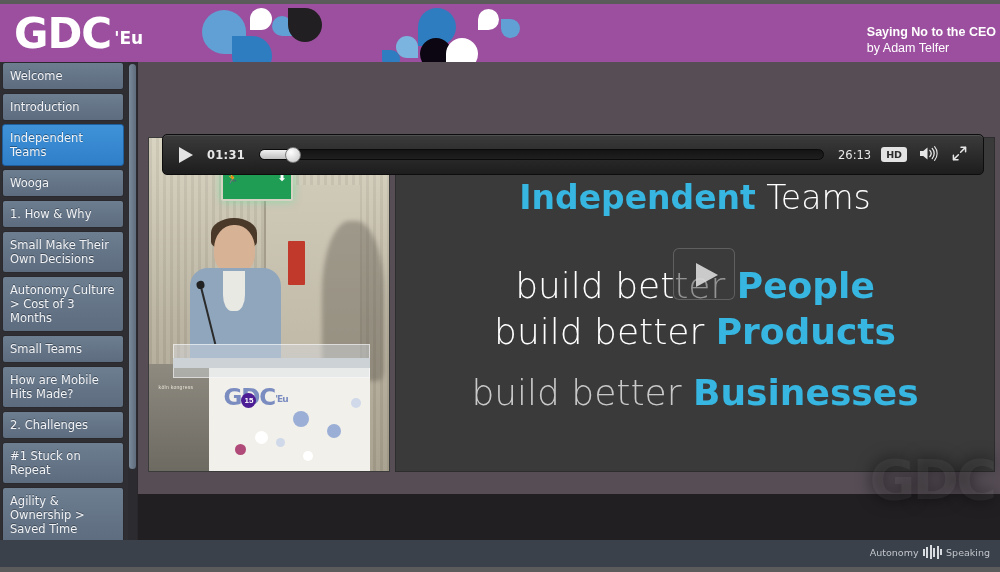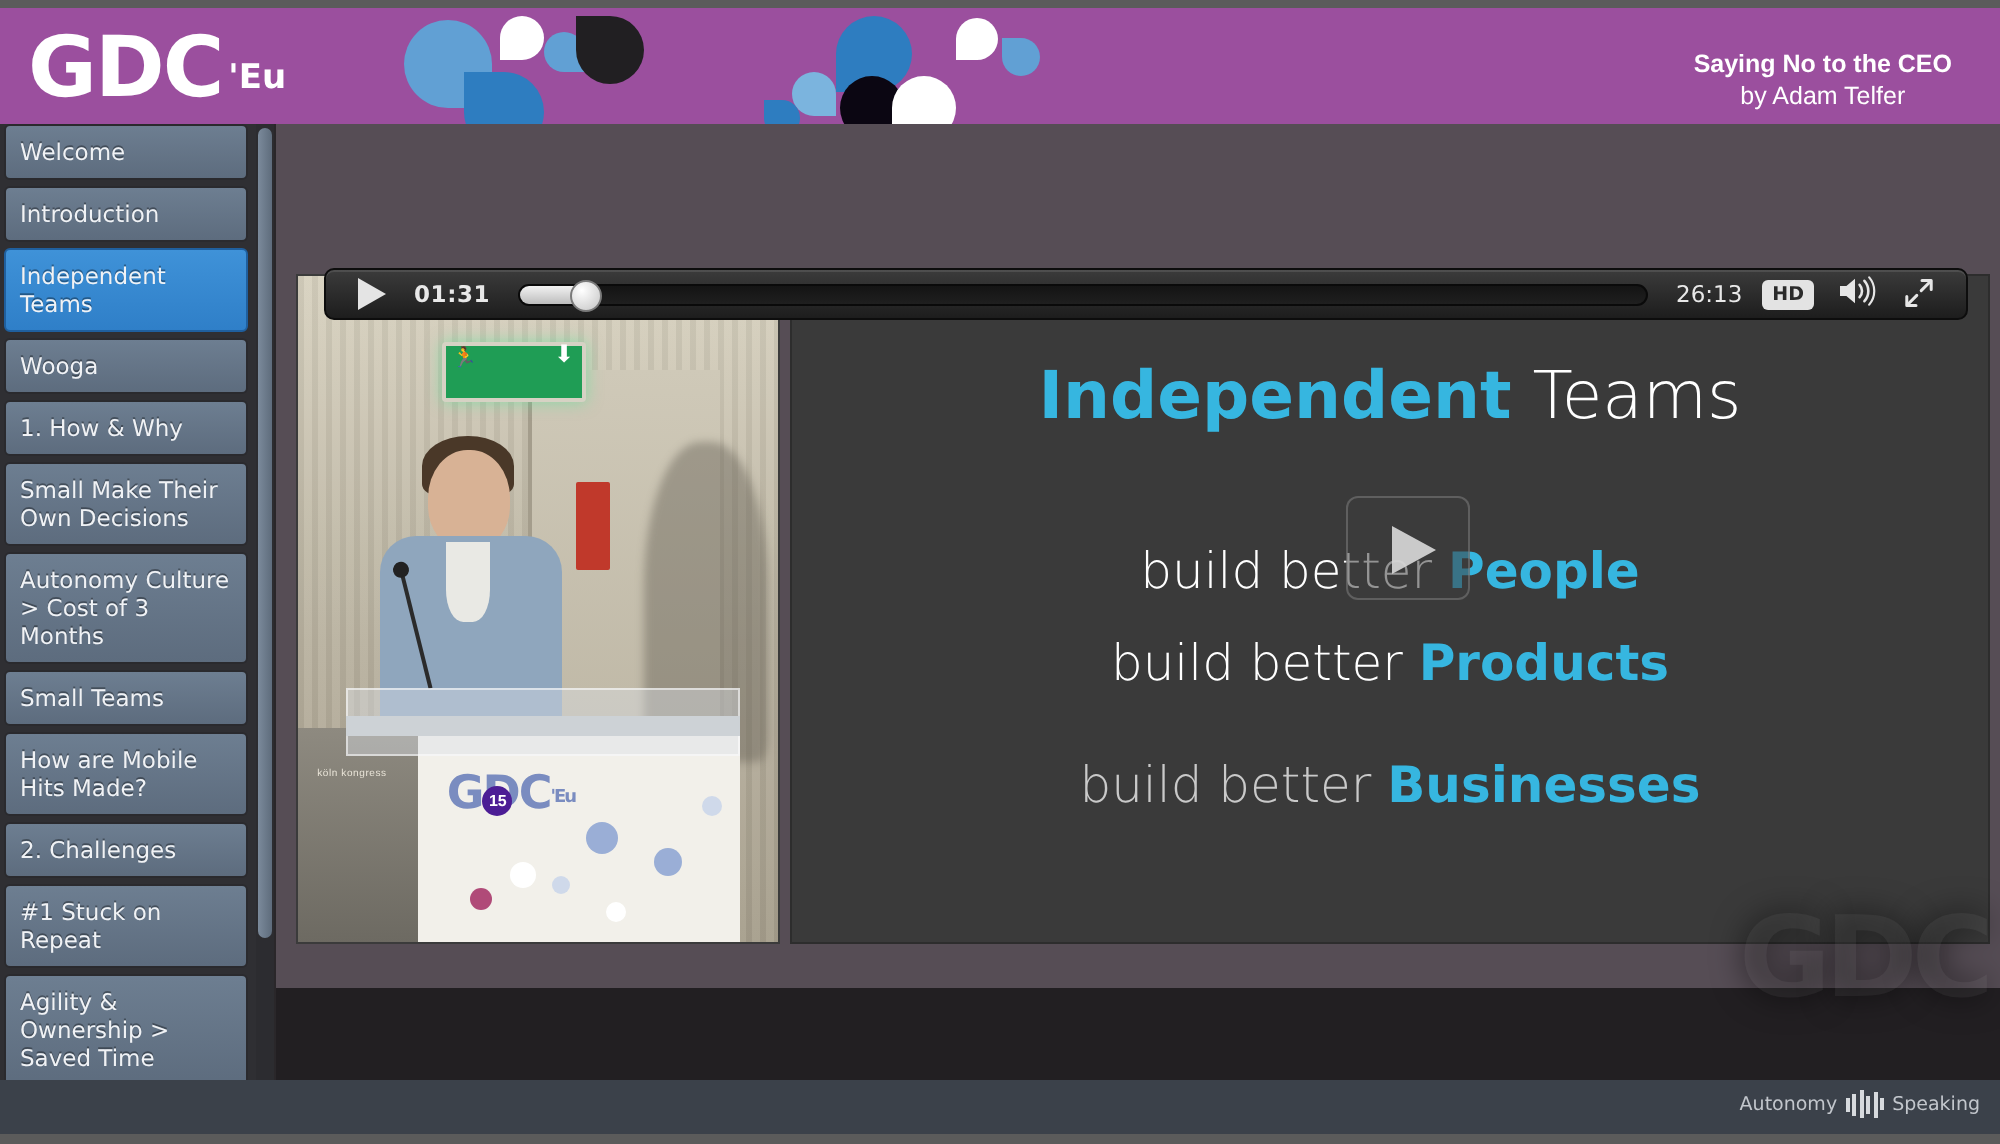--- a/index.html
+++ b/index.html
@@ -28,22 +28,22 @@
     letter-spacing: -1px; line-height: 42px;
     font-family: "DejaVu Sans", sans-serif;
   }
   .gdc-logo .eu {
     font-size: 17px; font-weight: bold; vertical-align: 4px;
     margin-left: 3px; letter-spacing: 0;
   }
   
   .deco { position: absolute; }
   .talk-title {
-    position: absolute; right: 24px; top: 20px;
-    text-align: center; line-height: 16px; margin-left: 44px;
+    position: absolute; right: 4px; top: 20px;
+    text-align: left; line-height: 16px; margin-left: 44px;
   }
   .talk-title .t1 { color: #ffffff; font-size: 12.5px; font-weight: bold; display:block; }
   .talk-title .t2 { color: #ffffff; font-size: 12.5px; display:block; }
 
   
   .body-area {
     position: absolute; left: 0; top: 62px;
     width: 1000px; height: 505px;
     background: #2a272a;
   }
@@ -164,21 +164,21 @@
   .slide-title {
     position: absolute; top: 40px; width: 100%; text-align: center;
     font-size: 33px; font-family: "DejaVu Sans", sans-serif; font-weight: 300;
     color: #ffffff;
   }
   .slide-title b { color: #36b6e0; font-weight: bold; }
   .slide-lines {
     position: absolute; top: 125px; width: 100%; text-align: center;
     font-family: "DejaVu Sans", sans-serif;
   }
-  .sl { font-size: 25px; line-height: 46px; color:#ffffff; font-weight:300; }
+  .sl { font-size: 36px; line-height: 46px; color:#ffffff; font-weight:300; }
   .sl b { color:#36b6e0; font-weight:bold; }
   .sl.l3 { color:#c9c9c9;margin-top:15px; }
   .sl.l3 b { color:#36b6e0; }
   .play-overlay {
     position: absolute; left: 277px; top: 110px;
     width: 62px; height: 52px;
     background: rgba(60,60,60,.55);
     border: 1px solid rgba(140,140,140,.45);
     border-radius: 6px;
   }
@@ -191,21 +191,21 @@
   }
 
   
   .control-wrap {
     position: absolute; left: 0; top: 432px;
     width: 862px; height: 46px;
     background: #221f22;
   }
   .controls {
     position: absolute; left: 24px; top: 72px;
-    width: 822px; height: 26px;
+    width: 822px; height: 41px;
     background: linear-gradient(#3b3b3b, #1d1d1d);
     border: 1px solid #0d0d0d;
     border-radius: 5px;
     display: flex; align-items: center;
     box-shadow: inset 0 1px 0 rgba(255,255,255,.10);
   }
   .ctl-play {
     width: 0; height: 0; margin-left: 16px;
     border-left: 14px solid #e4e4e4;
     border-top: 8px solid transparent;

